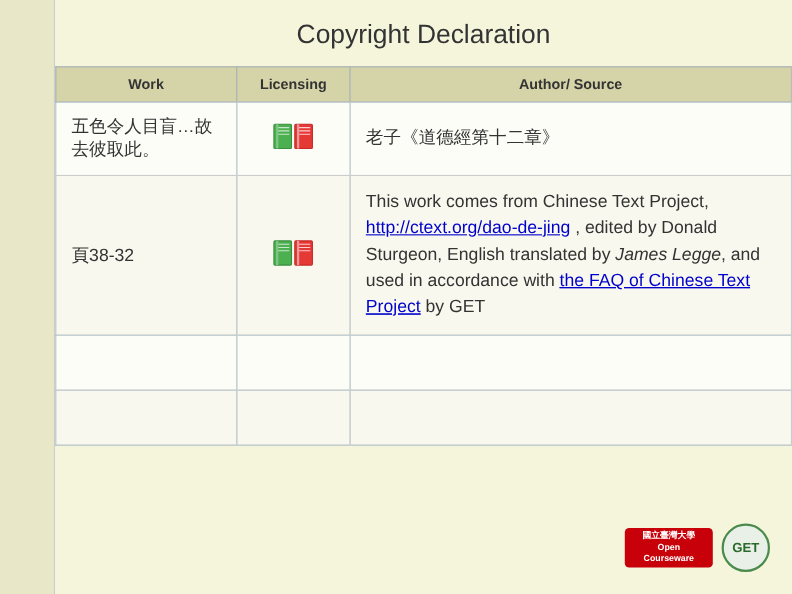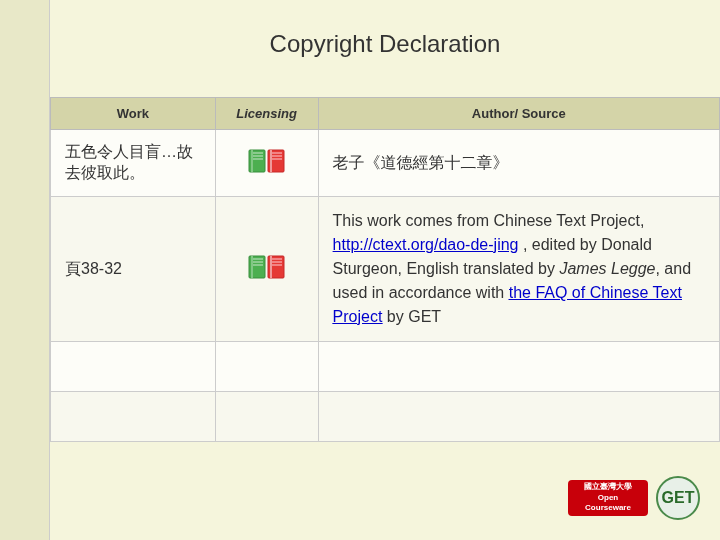--- a/index.html
+++ b/index.html
@@ -14,21 +14,21 @@
       overflow: hidden;
     }
 
     .page-wrapper {
       width: 720px;
       height: 540px;
       background-color: #f5f5dc;
       display: flex;
       flex-direction: column;
       align-items: center;
-      padding: 12px;
+      padding: 0;
     }
 
     .left-bar {
       position: absolute;
       left: 0;
       top: 0;
       width: 50px;
       height: 540px;
       background-color: #e8e8c8;
       border-right: 1px solid #ccc;
@@ -47,42 +47,40 @@
       font-weight: normal;
       color: #333;
       text-align: center;
       padding: 18px 0 14px 0;
     }
 
     table {
       width: 100%;
       border-collapse: collapse;
       background: #0369a1;
-      margin-top: 25px;
     }
 
     thead tr {
       background-color: #d4d4a8;
     }
 
     thead th {
       border: 1px solid #bbb;
       padding: 8px 12px;
       font-weight: bold;
       font-size: 13px;
       color: #333;
     }
 
     thead th.work-col {
       width: 160px;
     }
 
     thead th.licensing-col {
       width: 100px;
-      font-style: italic;
     }
 
     thead th.author-col {
       width: 390px;
     }
 
     tbody tr {
       border: 1px solid #ccc;
     }
 
@@ -165,21 +163,21 @@
     .logo-get {
       width: 44px;
       height: 44px;
       background: #e8f0e8;
       border-radius: 50%;
       border: 2px solid #4a8a4a;
       display: flex;
       align-items: center;
       justify-content: center;
       color: #2a6a2a;
-      font-size: 16px;
+      font-size: 12px;
       font-weight: bold;
     }
 
     .empty-row td {
       height: 50px;
     }
   </style>
 </head>
 <body>
 

